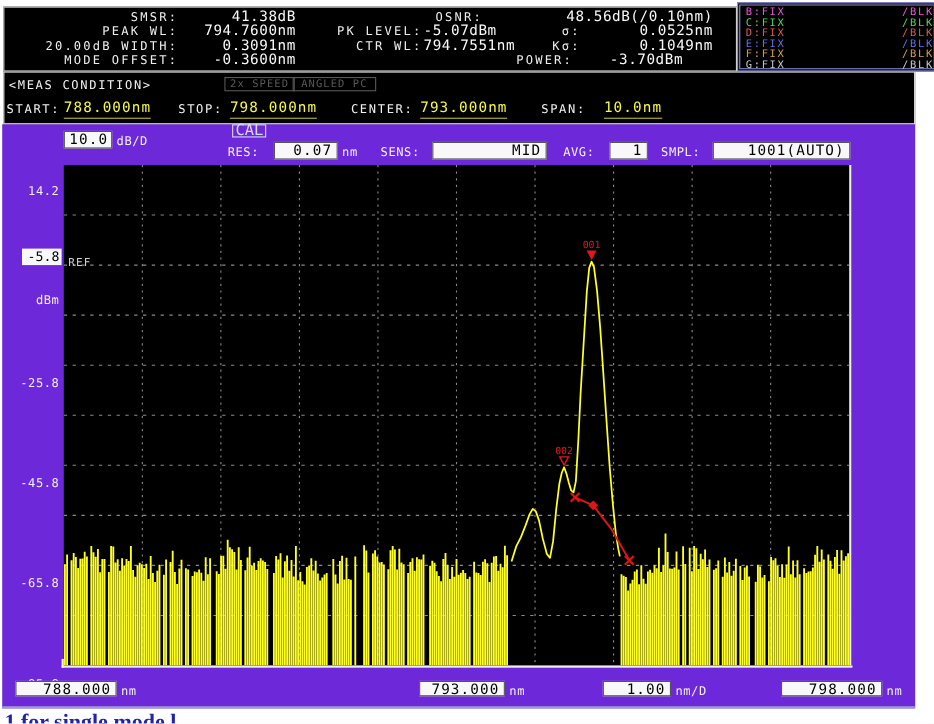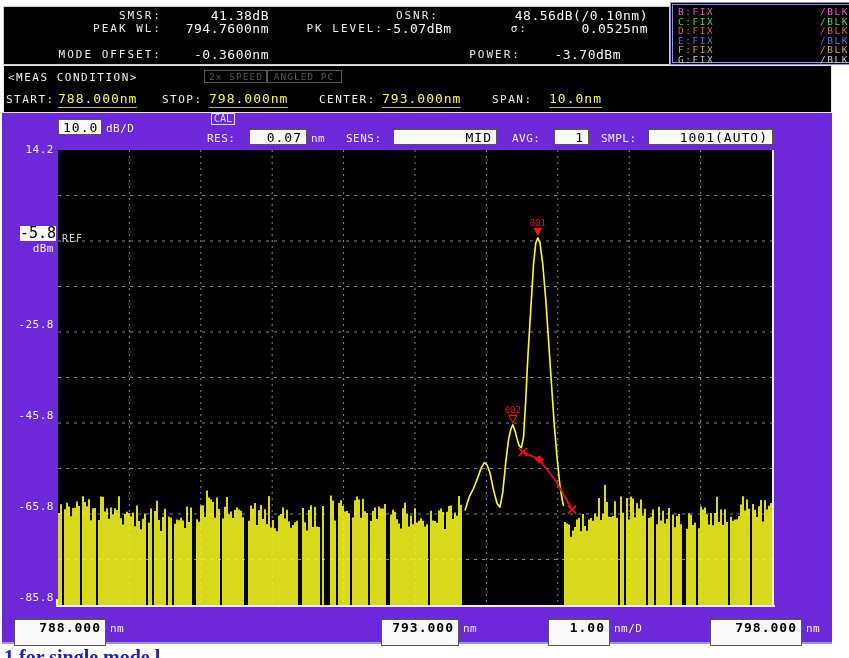--- a/index.html
+++ b/index.html
@@ -25,30 +25,30 @@
   .meas .flab{position:absolute;top:27px;color:#f0f0f0;font-size:11px;letter-spacing:1.5px;}
   .meas .fval{position:absolute;top:25px;color:#f8f84c;font-size:13px;letter-spacing:1px;
               border-bottom:1px solid #b8b830;padding-bottom:1px;}
   
   .panel{position:absolute;left:2px;top:113px;width:830px;height:529px;background:#6d28d9;
          border-bottom:2px solid #9a9ad0;}
   .wlab{position:absolute;color:#f0f0f0;font-size:11px;letter-spacing:.5px;}
   .wbox{position:absolute;background:#f8f8f8;color:#000;font-size:13px;line-height:16px;height:16px;
         letter-spacing:1px;text-align:right;padding:0 4px;box-sizing:border-box;border:1px solid #555;}
   .wbox.left{text-align:right;}
-  .calbadge{position:absolute;color:#d8d8ee;border:1px solid #d8d8ee;font-size:10px;line-height:10px;padding:0 2px;}
-  .ylab{position:absolute;color:#f0f0f0;font-size:11px;width:50px;text-align:right;letter-spacing:.5px;}
-  .refbox{position:absolute;left:18px;background:#f8f8f8;color:#000;font-size:15px;line-height:15px;
+  .calbadge{position:absolute;color:#d8d8ee;border:1px solid #d8d8ee;font-size:14px;line-height:10px;padding:0 2px;}
+  .ylab{position:absolute;color:#f0f0f0;font-size:11px;width:50px;text-align:right;letter-spacing:.5px;margin-top:24px;}
+  .refbox{position:absolute;left:18px;background:#f8f8f8;color:#000;font-size:12px;line-height:15px;
           width:36px;text-align:right;padding-right:2px;box-sizing:border-box;}
   .plot{position:absolute;left:56px;top:37px;width:714px;height:455px;background:#000;border-right:2px solid #eeeeee;}
   .plot svg{display:block;width:714px;height:455px;}
   .baseline{position:absolute;left:54px;top:492px;width:719px;height:2px;background:#eeeeee;}
   .lnotch{position:absolute;left:54px;top:486px;width:2px;height:8px;background:#eeeeee;}
   .xlab{position:absolute;top:509px;color:#f0f0f0;font-size:11px;letter-spacing:.5px;}
-  .xbox{top:506px;height:27px;line-height:15px;font-weight:bold;}
+  .xbox{top:506px;height:14px;line-height:15px;}
   
   .caption{position:absolute;left:4px;top:645px;width:560px;height:13px;overflow:hidden;
            color:#2222aa;font-family:"Liberation Serif","DejaVu Serif",serif;font-weight:bold;font-size:20px;line-height:24px;}
 </style>
 </head>
 <body>
 
 <div class="screen">
 
   <div class="hdr">
@@ -58,20 +58,28 @@
       <span class="lab" style="right:230px">OSNR:</span>
       <span class="val" style="right:21px">48.56dB(/0.10nm)</span>
     </div>
     <div class="row" style="top:15px">
       <span class="lab" style="right:507px">PEAK WL:</span>
       <span class="val" style="right:400px">794.7600nm</span>
       <span class="lab" style="right:285px">PK LEVEL:</span>
       <span class="val" style="left:381px">-5.07dBm</span>
       <span class="lab" style="right:141px">σ:</span>
       <span class="val" style="right:21px">0.0525nm</span>
+    </div>
+    <div class="row" style="top:28px">
+      <span class="lab" style="right:507px">20.00dB WIDTH:</span>
+      <span class="val" style="right:400px">0.3091nm</span>
+      <span class="lab" style="right:285px">CTR WL:</span>
+      <span class="val" style="left:381px">794.7551nm</span>
+      <span class="lab" style="right:141px">Kσ:</span>
+      <span class="val" style="right:21px">0.1049nm</span>
     </div>
     <div class="row" style="top:41px">
       <span class="lab" style="right:507px">MODE OFFSET:</span>
       <span class="val" style="right:400px">-0.3600nm</span>
       <span class="lab" style="right:148px">POWER:</span>
       <span class="val" style="right:48px">-3.70dBm</span>
     </div>
   </div>
 
   <div class="tracebox">

